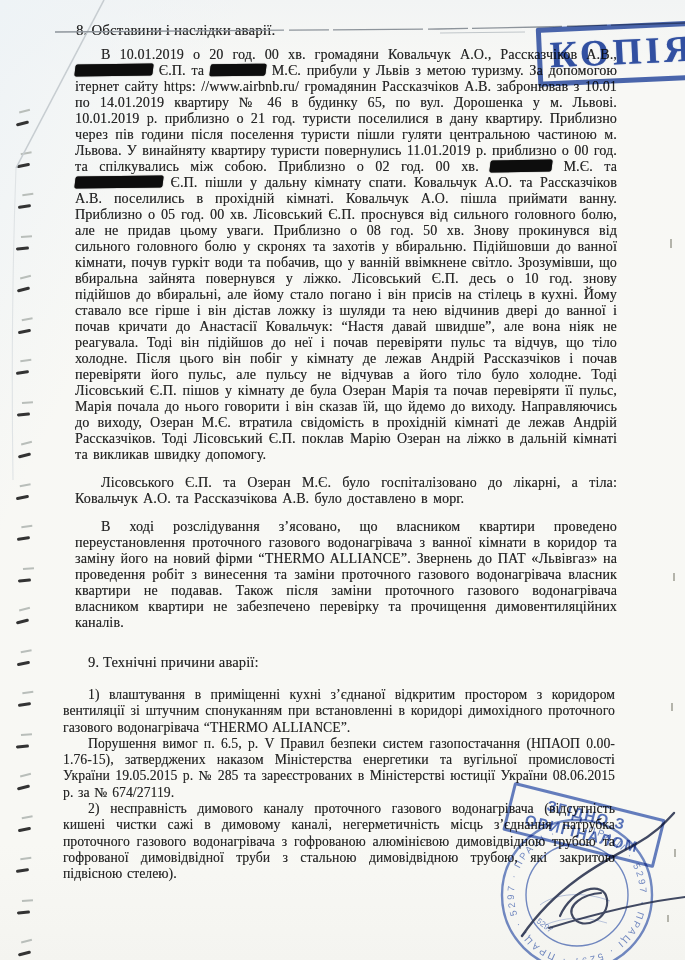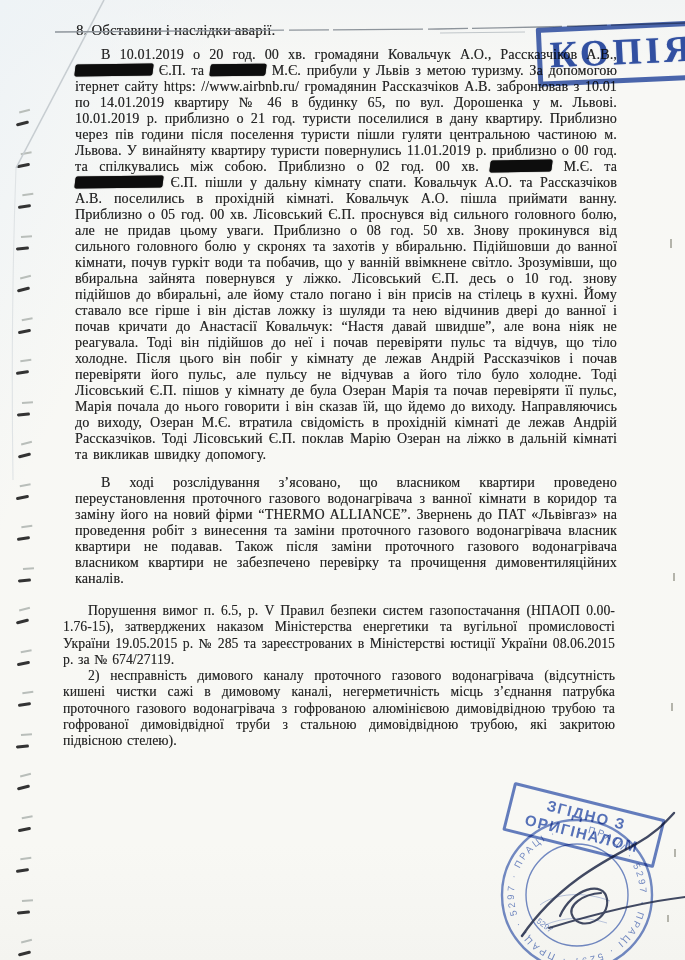--- a/index.html
+++ b/index.html
@@ -108,23 +108,26 @@
         <path d="M 672 703 v 8"></path>
         <path d="M 675 849 v 8"></path>
         <path d="M 668 915 v 7"></path>
     </g>
   </svg>
 
   <div class="content">
     <div class="h8">8. Обставини і наслідки аварії.</div>
     <div class="s8-wrap" id="s8-paras">
         <p>В 10.01.2019 о 20 год. 00 хв. громадяни Ковальчук А.О., Рассказчіков А.В., <span class="redact" style="width: 78px;"></span> Є.П. та <span class="redact" style="width: 56px;"></span> М.Є. прибули у Львів з метою туризму. За допомогою ітернет сайту https: //www.airbnb.ru/ громадянин Рассказчіков А.В. забронював з 10.01 по 14.01.2019 квартиру № 46 в будинку 65, по вул. Дорошенка у м. Львові. 10.01.2019 р. приблизно о 21 год. туристи поселилися в дану квартиру. Приблизно через пів години після поселення туристи пішли гуляти центральною частиною м. Львова. У винайняту квартиру туристи повернулись 11.01.2019 р. приблизно о 00 год. та спілкувались між собою. Приблизно о 02 год. 00 хв. <span class="redact" style="width: 62px;"></span> М.Є. та <span class="redact" style="width: 88px;"></span> Є.П. пішли у дальну кімнату спати. Ковальчук А.О. та Рассказчіков А.В. поселились в прохідній кімнаті. Ковальчук А.О. пішла приймати ванну. Приблизно о 05 год. 00 хв. Лісовський Є.П. проснувся від сильного головного болю, але не придав цьому уваги. Приблизно о 08 год. 50 хв. Знову прокинувся від сильного головного болю у скронях та захотів у вбиральню. Підійшовши до ванної кімнати, почув гуркіт води та побачив, що у ванній ввімкнене світло. Зрозумівши, що вбиральна зайнята повернувся у ліжко. Лісовський Є.П. десь о 10 год. знову підійшов до вбиральні, але йому стало погано і він присів на стілець в кухні. Йому ставало все гірше і він дістав ложку із шуляди та нею відчинив двері до ванної і почав кричати до Анастасії Ковальчук: “Настя давай швидше”, але вона ніяк не реагувала. Тоді він підійшов до неї і почав перевіряти пульс та відчув, що тіло холодне. Після цього він побіг у кімнату де лежав Андрій Рассказчіков і почав перевіряти його пульс, але пульсу не відчував а його тіло було холодне. Тоді Лісовський Є.П. пішов у кімнату де була Озеран Марія та почав перевіряти її пульс, Марія почала до нього говорити і він сказав їй, що йдемо до виходу. Направляючись до виходу, Озеран М.Є. втратила свідомість в прохідній кімнаті де лежав Андрій Рассказчіков. Тоді Лісовський Є.П. поклав Марію Озеран на ліжко в дальній кімнаті та викликав швидку допомогу.</p>
+        <p>Лісовського Є.П. та Озеран М.Є. було госпіталізовано до лікарні, а тіла: Ковальчук А.О. та Рассказчікова А.В. було доставлено в морг.</p>
         <p>В ході розслідування з’ясовано, що власником квартири проведено переустановлення проточного газового водонагрівача з ванної кімнати в коридор та заміну його на новий фірми “THERMO ALLIANCE”. Звернень до ПАТ «Львівгаз» на проведення робіт з винесення та заміни проточного газового водонагрівача власник квартири не подавав. Також після заміни проточного газового водонагрівача власником квартири не забезпечено перевірку та прочищення димовентиляційних каналів.</p>
       </div>
+    <div class="h9">9.  Технічні причини аварії:</div>
     <div class="s9-wrap" id="s9-paras">
+        <p>1) влаштування в приміщенні кухні з’єднаної відкритим простором з коридором вентиляції зі штучним спонуканням при встановленні в коридорі димохідного проточного газового водонагрівача “THERMO ALLIANCE”.</p>
         <p>Порушення вимог п. 6.5, р. V Правил безпеки систем газопостачання (НПАОП 0.00-1.76-15), затверджених наказом Міністерства енергетики та вугільної промисловості України 19.05.2015 р. № 285 та зареєстрованих в Міністерстві юстиції України 08.06.2015 р. за № 674/27119.</p>
         <p>2) несправність димового каналу проточного газового водонагрівача (відсутність кишені чистки сажі в димовому каналі, негерметичність місць з’єднання патрубка проточного газового водонагрівача з гофрованою алюмінієвою димовідвідною трубою та гофрованої димовідвідної труби з стальною димовідвідною трубою, які закритою підвісною стелею).</p>
       </div>
   </div>
 
   <div class="copy-stamp">КОПІЯ</div>
 
   <div class="cert-stamp">
     <span>ЗГІДНО З</span><br>
     <span>ОРИГІНАЛОМ</span>

